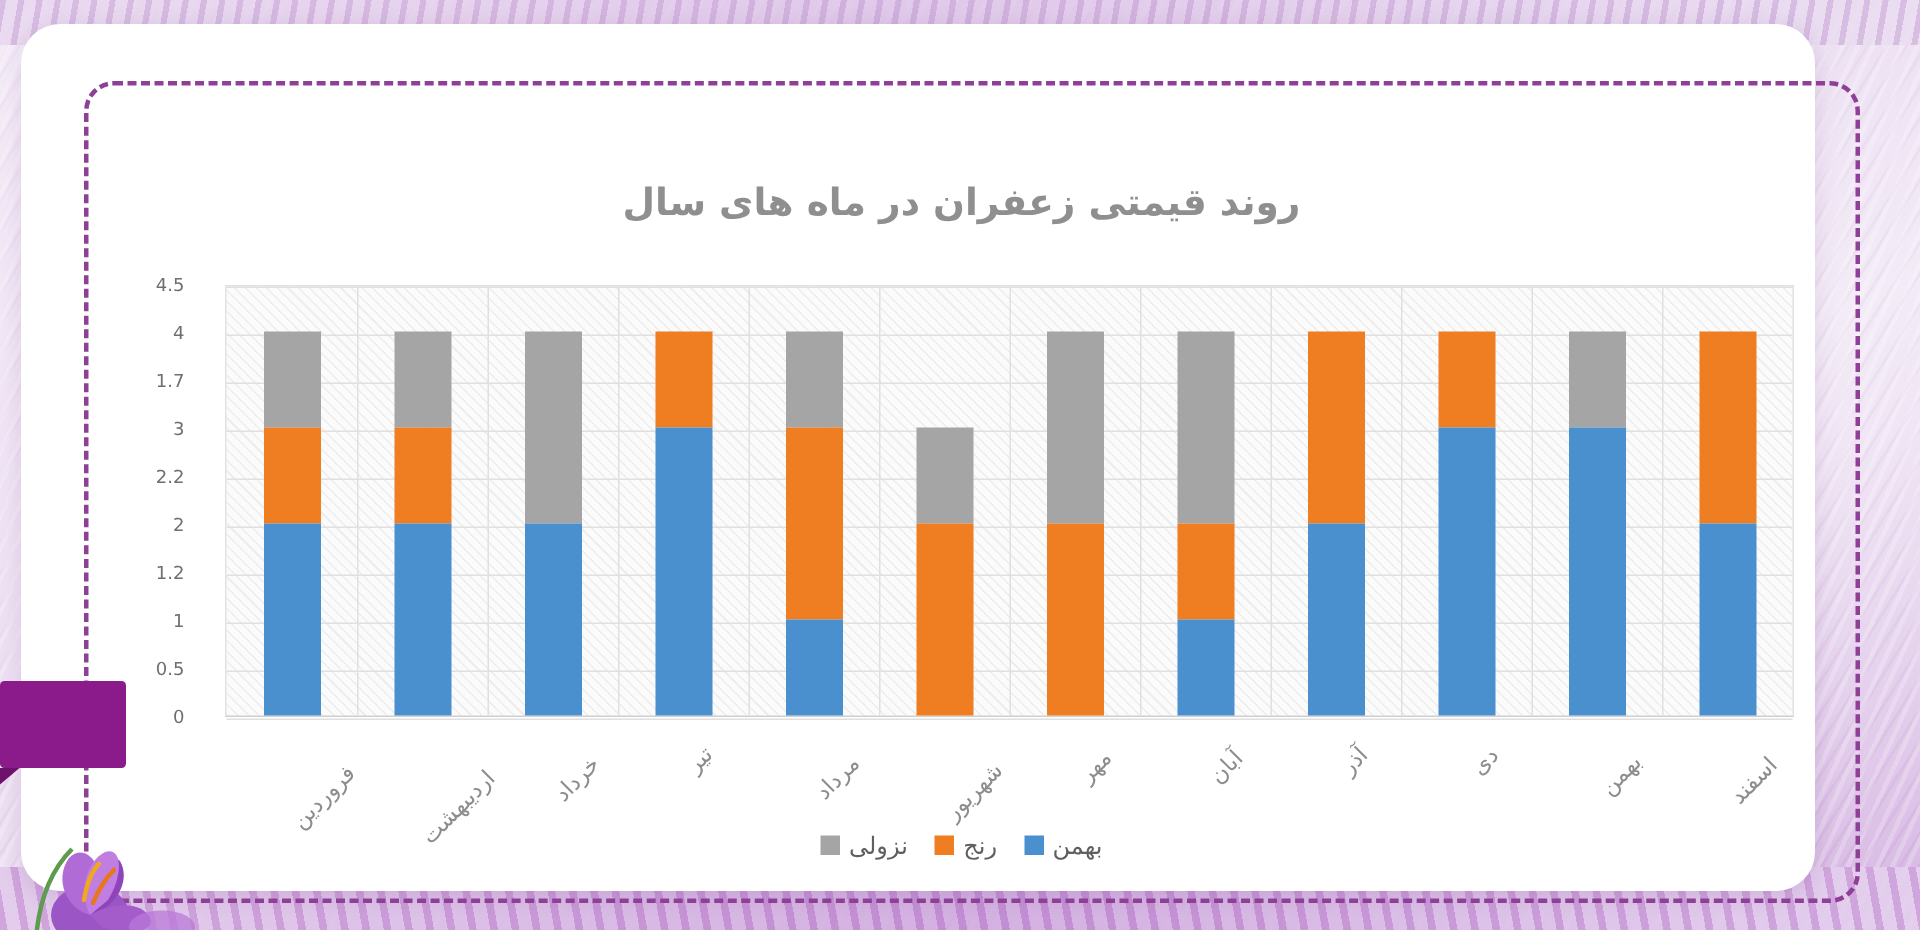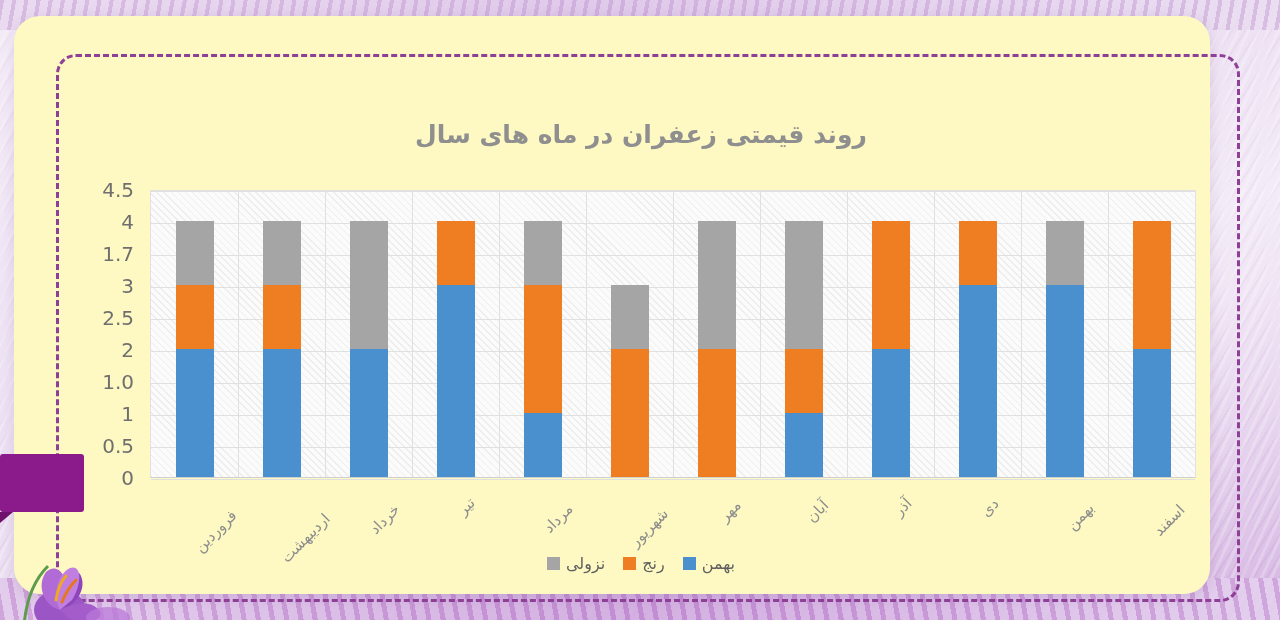--- a/index.html
+++ b/index.html
@@ -40,21 +40,21 @@
       repeating-linear-gradient(80deg, rgba(186,120,200,.40) 0 5px, rgba(255,255,255,.25) 5px 14px),
       linear-gradient(90deg,#d9b9e6,#c79ada 50%,#ddc2ea);
     opacity: .9;
   }
 
   
   #card {
     position: absolute;
     left: 14px; top: 16px;
     width: 1196px; height: 578px;
-    background: #fef9c3;
+    background: #ffffff;
     border-radius: 26px;
     box-shadow: 0 3px 14px rgba(120,70,140,.18);
   }
   #card-dashed-border {
     position: absolute;
     left: 42px; top: 38px;
     width: 1184px; height: 548px;
     border: 3px dashed #8e3f96;
     border-radius: 20px;
     pointer-events: none;
@@ -107,23 +107,23 @@
     width: 1110px; height: 300px;
   }
 
   #y-axis {
     position: absolute;
     left: 0; top: 0;
     width: 56px; height: 300px;
   }
   .y-tick {
     position: absolute;
-    right: 8px;
+    right: 19px;
     transform: translateY(-50%);
-    font-size: 20px;
+    font-size: 12px;
     color: #6f6f6f;
     white-space: nowrap;
   }
 
   #plot-area {
     position: absolute;
     left: 64px; top: 0;
     right: 0; height: 288px;
     background:
       repeating-linear-gradient(45deg,
@@ -227,23 +227,23 @@
 
     <div id="chart-title">روند قیمتی زعفران در ماه های سال</div>
 
     <div id="plot-wrap">
 
       <div id="y-axis">
           <div class="y-tick" style="top: 0px;">4.5</div>
           <div class="y-tick" style="top: 32px;">4</div>
           <div class="y-tick" style="top: 64px;">1.7</div>
           <div class="y-tick" style="top: 96px;">3</div>
-          <div class="y-tick" style="top: 128px;">2.5</div>
+          <div class="y-tick" style="top: 128px;">2.2</div>
           <div class="y-tick" style="top: 160px;">2</div>
-          <div class="y-tick" style="top: 192px;">1.0</div>
+          <div class="y-tick" style="top: 192px;">1.2</div>
           <div class="y-tick" style="top: 224px;">1</div>
           <div class="y-tick" style="top: 256px;">0.5</div>
           <div class="y-tick" style="top: 288px;">0</div>
         </div>
 
       <div id="plot-area">
         <div id="gridlines">
             <div class="grid-h" style="top: 0px;"></div>
             <div class="grid-h" style="top: 32px;"></div>
             <div class="grid-h" style="top: 64px;"></div>

